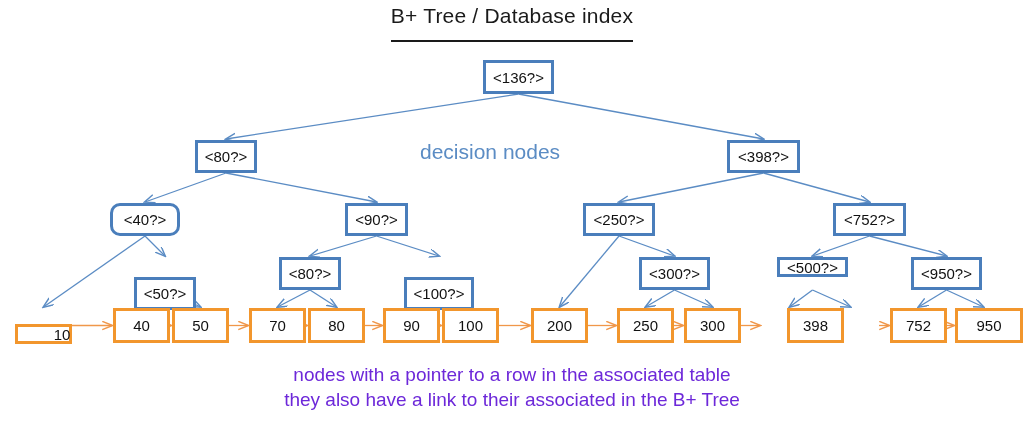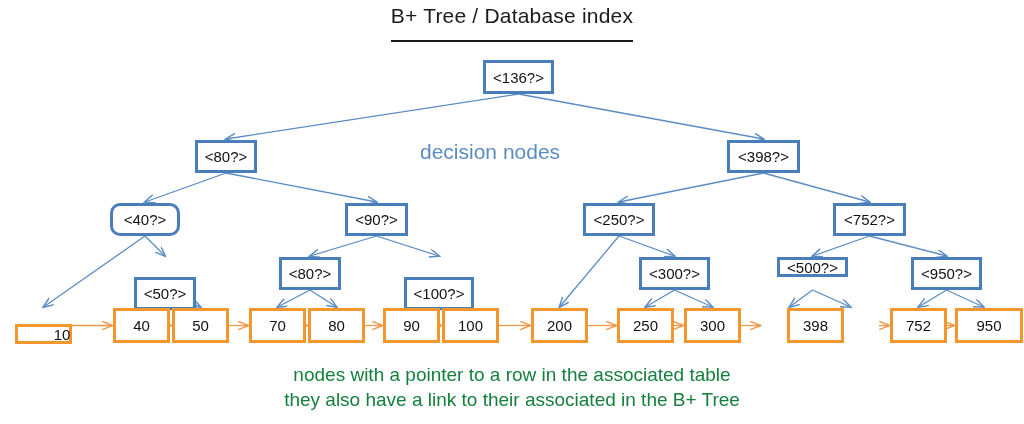--- a/index.html
+++ b/index.html
@@ -73,21 +73,21 @@
     color: #5b8cc4;
     font-size: 21px;
     white-space: nowrap;
   }
   .footer-note {
     position: absolute;
     left: 0;
     width: 1024px;
     text-align: center;
     font-family: "Liberation Sans", sans-serif;
-    color: #15803d;
+    color: #6d28d9;
     font-size: 19px;
     line-height: 25px;
     white-space: nowrap;
   }
 </style>
 </head>
 <body>
 
 <div id="canvas">
 

